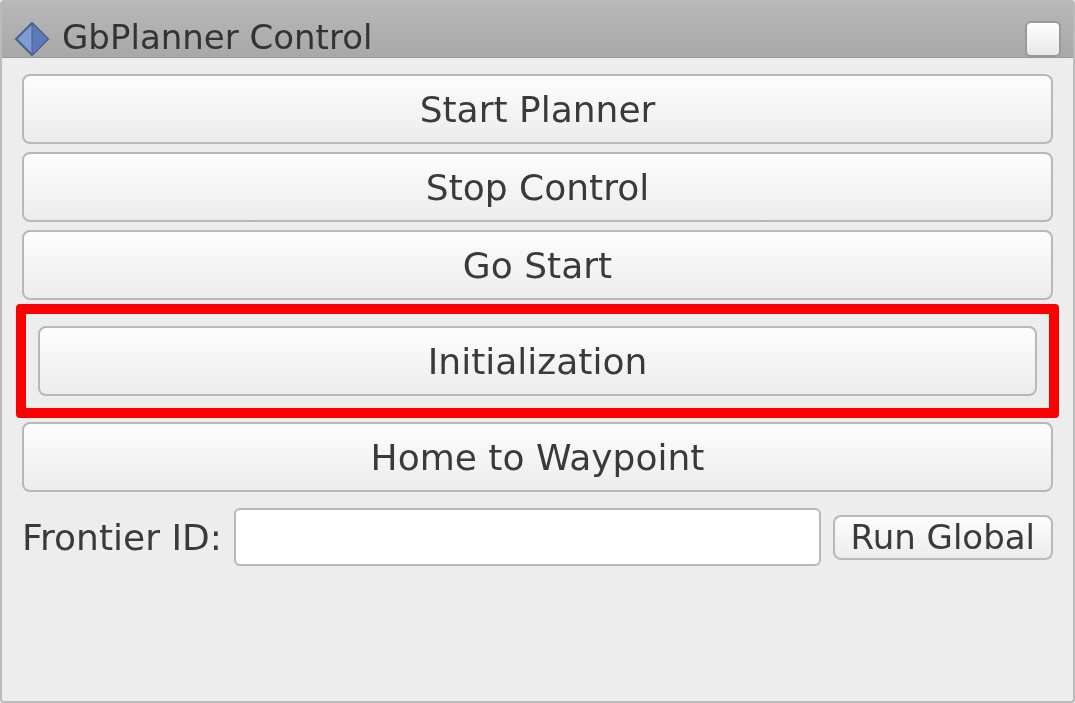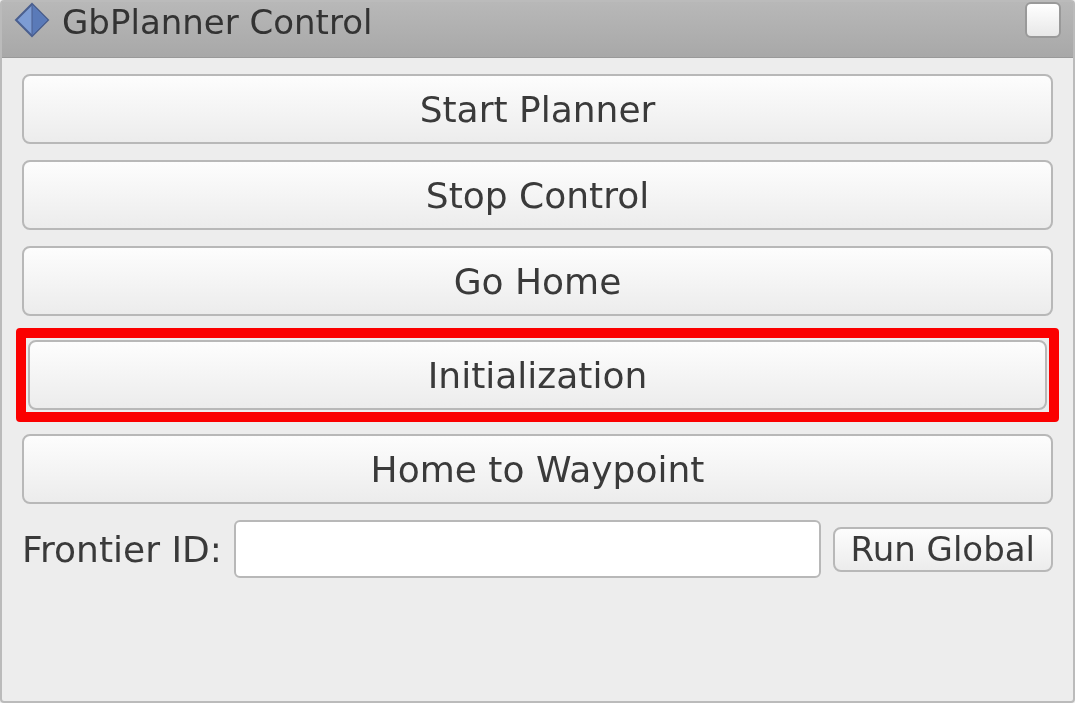--- a/index.html
+++ b/index.html
@@ -17,21 +17,21 @@
       background: #ededed;
       border: 2px solid #bbb;
       border-radius: 4px;
       width: 1075px;
       height: 703px;
     }
     .title-bar {
       background: linear-gradient(to bottom, #b8b8b8, #a8a8a8);
       height: 56px;
       display: flex;
-      align-items: flex-start;
+      align-items: flex-end;
       padding: 0 12px;
       border-bottom: 1px solid #999;
     }
     .title-icon {
       width: 36px;
       height: 36px;
       margin-right: 12px;
       flex-shrink: 0;
     }
     .title-text {
@@ -44,47 +44,47 @@
       height: 36px;
       background: linear-gradient(to bottom, #fff, #e8e8e8);
       border: 2px solid #999;
       border-radius: 6px;
       cursor: pointer;
     }
     .content {
       padding: 16px 20px;
       display: flex;
       flex-direction: column;
-      gap: 16px;
+      gap: 8px;
     }
     .main-button {
       width: 100%;
       height: 70px;
       background: linear-gradient(to bottom, #fdfdfd, #ececec);
       border: 2px solid #b8b8b8;
       border-radius: 8px;
       font-size: 36px;
       color: #3a3a3a;
       cursor: pointer;
       font-family: inherit;
     }
     .highlight-wrap {
       border: 10px solid #fb0000;
       border-radius: 4px;
-      padding: 2px;
+      padding: 12px;
       margin: -4px -6px;
     }
     .highlight-wrap .main-button {
       height: 70px;
     }
     .bottom-row {
       display: flex;
       align-items: center;
       gap: 12px;
-      margin-top: 0;
+      margin-top: 8px;
     }
     .label {
       font-size: 36px;
       color: #3a3a3a;
       white-space: nowrap;
     }
     .text-input {
       flex-grow: 1;
       height: 58px;
       background: #fff;
@@ -119,21 +119,21 @@
         <polygon points="18,2 34,18 18,34" fill="#5a7ab8" stroke="#4a5f8f" stroke-width="1"></polygon>
       </svg>
     </span>
     <span class="title-text">GbPlanner Control</span>
     <div class="collapse-box"></div>
   </div>
 
   <div class="content">
     <button class="main-button">Start Planner</button>
     <button class="main-button">Stop Control</button>
-    <button class="main-button">Go Home</button>
+    <button class="main-button">Go Start</button>
 
     <div class="highlight-wrap">
       <button class="main-button">Initialization</button>
     </div>
 
     <button class="main-button">Home to Waypoint</button>
 
     <div class="bottom-row">
       <span class="label">Frontier ID:</span>
       <input type="text" class="text-input" value="" style="">

